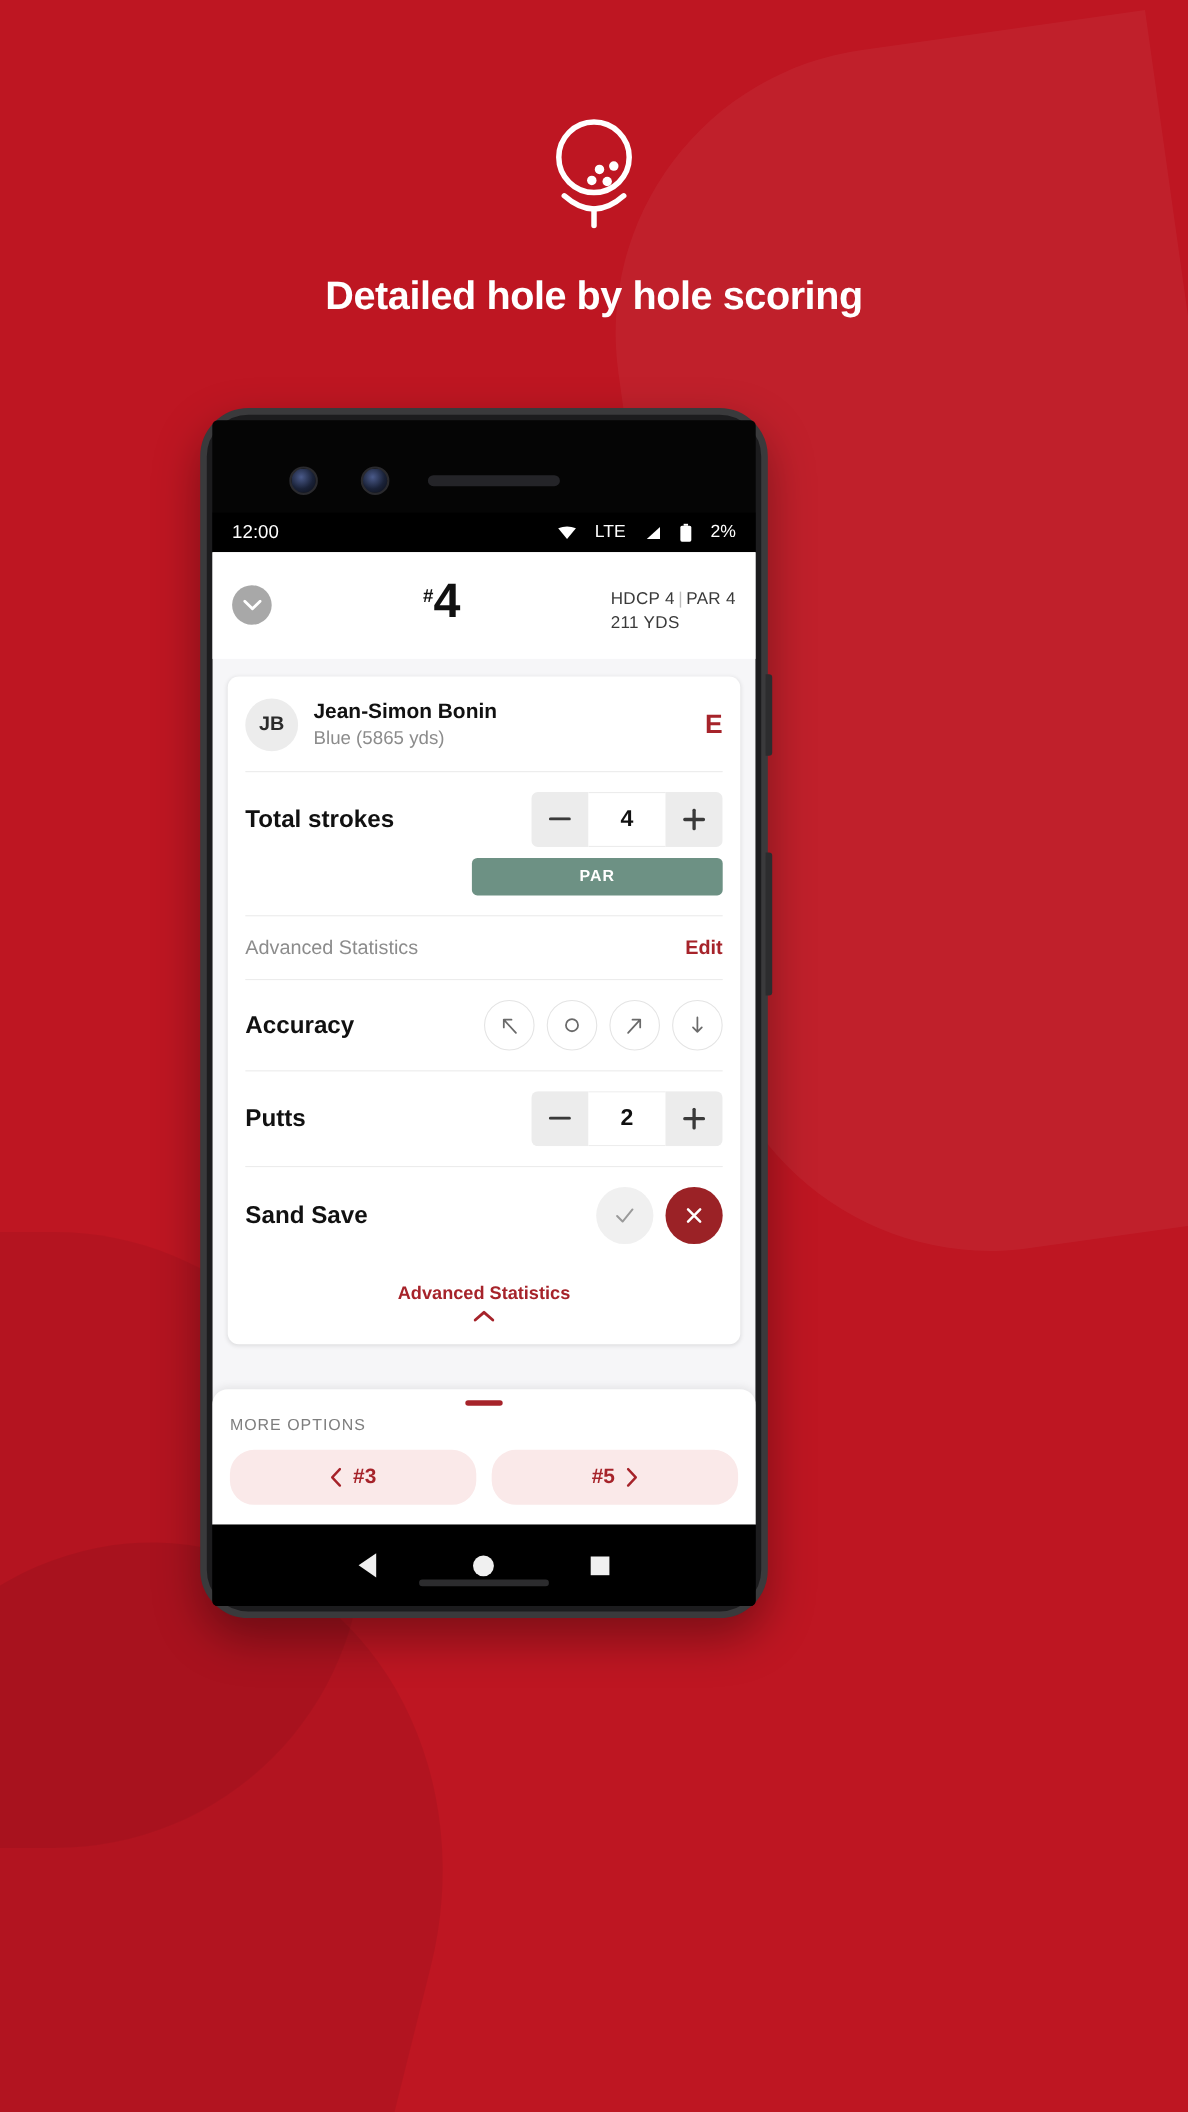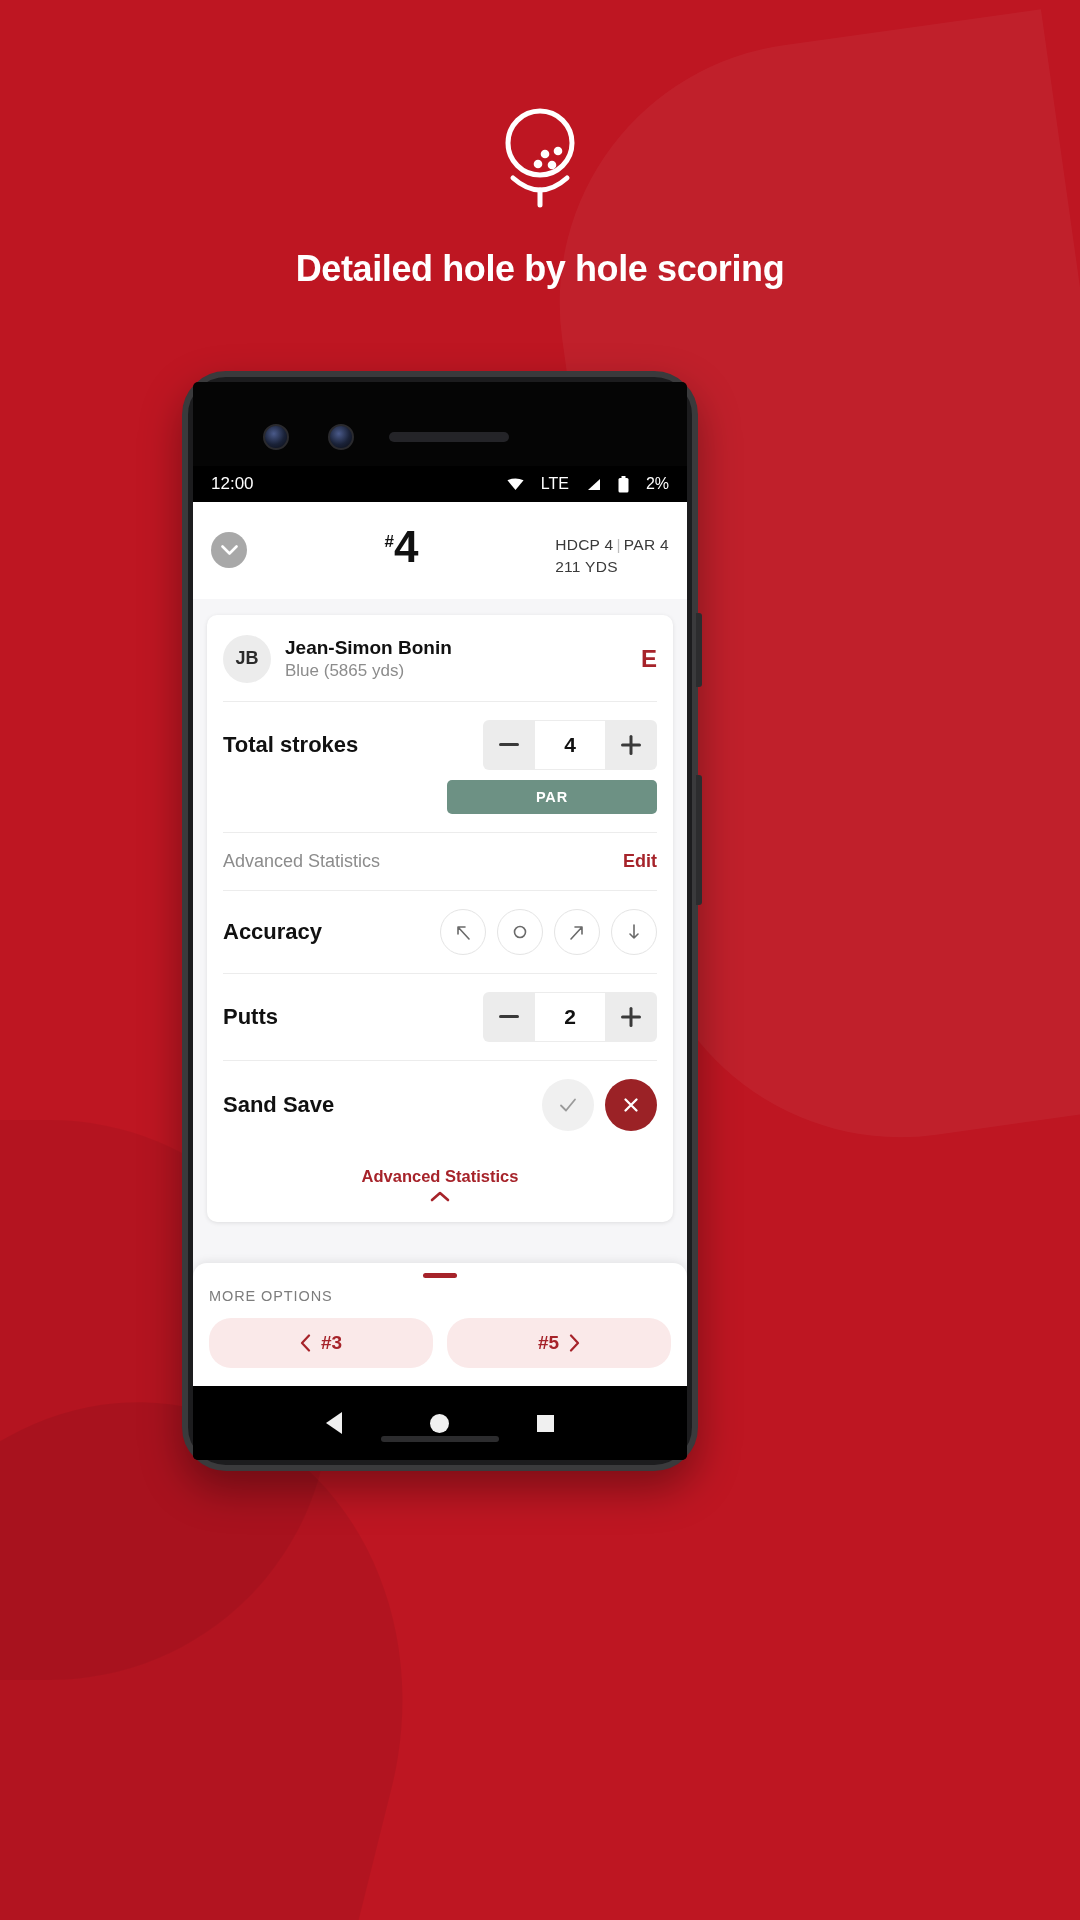--- a/index.html
+++ b/index.html
@@ -178,21 +178,21 @@
     width:70px; height:50px; background:#fff;
     border-top:1px solid #ececec; border-bottom:1px solid #ececec;
     display:flex; align-items:center; justify-content:center;
     font-size:21px; font-weight:bold; color:#111;
   }
 
   .par-badge {
     background:#6d9184; color:#fff;
     font-size:14.5px; font-weight:bold; letter-spacing:0.9px;
     text-align:center; padding:9px 16px; border-radius:5px;
-    width:210px; margin:0 0 14px auto;
+    width:228px; margin:0 0 14px auto;
   }
   .strokes-block { border-bottom:1px solid #ececec; padding-bottom:4px; }
 
   .adv-head {
     display:flex; align-items:center; justify-content:space-between;
     padding:18px 0; border-bottom:1px solid #ececec;
   }
   .adv-head-label { font-size:18px; color:#8c8c8c; }
   .adv-head-edit { font-size:18px; color:#A6232A; font-weight:bold; }
 

